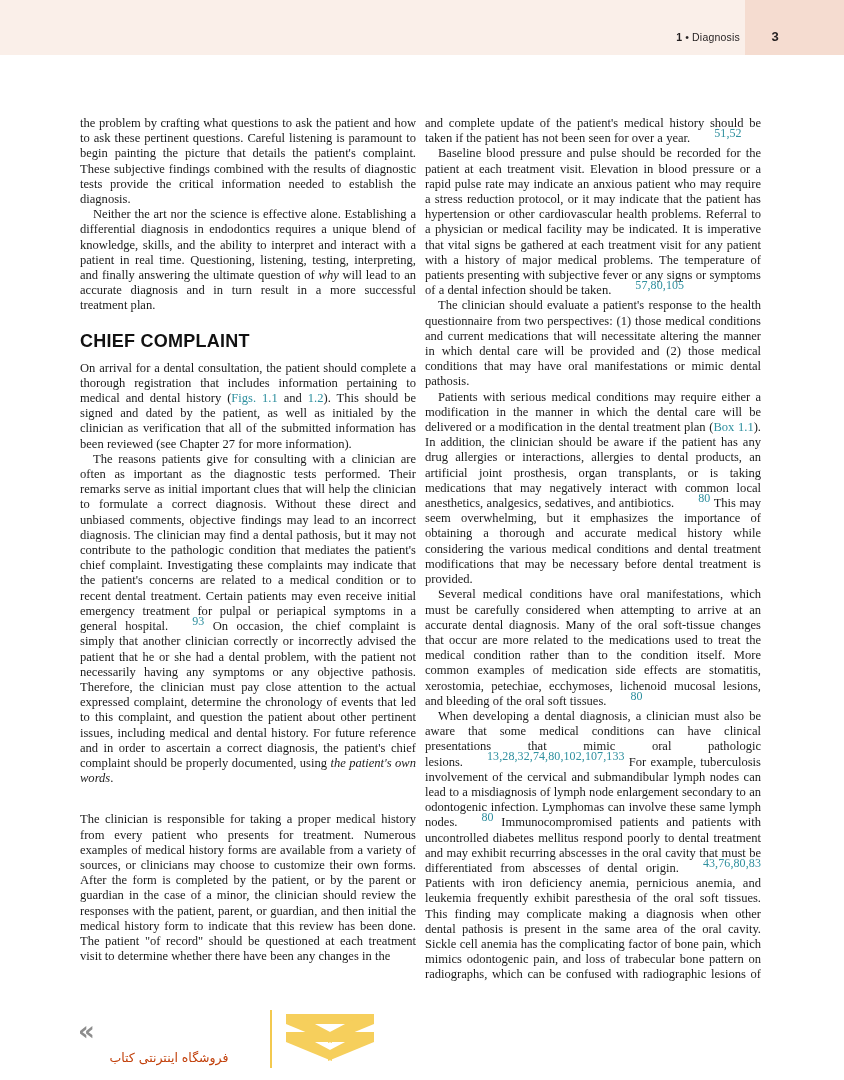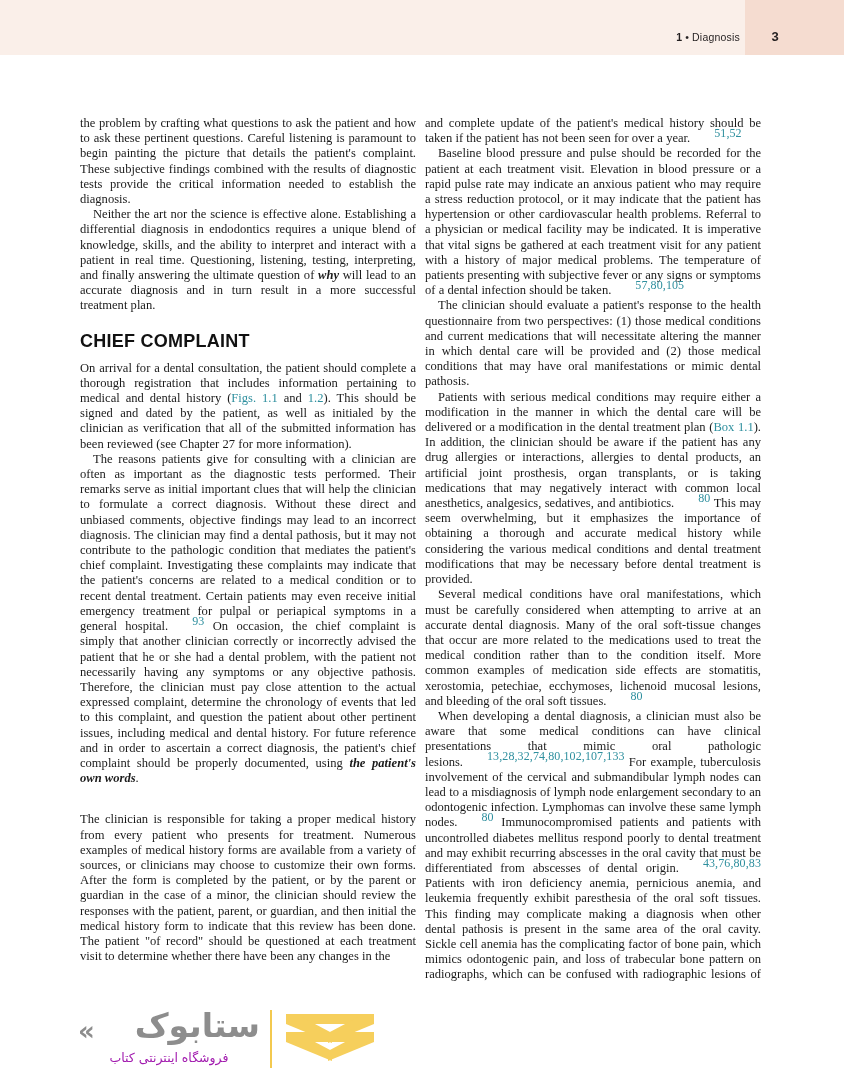--- a/index.html
+++ b/index.html
@@ -110,21 +110,21 @@
 
   .xref { color: #2e8f9e; }
   sup.ref {
     color: #2e8f9e;
     font-size: 12px;
     vertical-align: super;
     line-height: 0;
     letter-spacing: 0.1px;
     padding-left: 24px;
   }
-  em.ital { font-style: italic; font-weight: bold; }
+  em.ital { font-style: italic; }
 
   
   #text-fade {
     position: absolute;
     left: 0; top: 905px;
     width: 844px;
     height: 80px;
     background: linear-gradient(to bottom,
        rgba(255,255,255,0) 0%,
        rgba(255,255,255,0.55) 45%,
@@ -171,21 +171,21 @@
     color: #8d8d8d;
     line-height: 1;
   }
   #logo-sub-fa {
     position: absolute;
     left: 0; top: 44px;
     width: 182px;
     height: 20px;
     font-family: "DejaVu Sans", sans-serif;
     font-size: 12.5px;
-    color: #a21caf;
+    color: #c2410c;
     direction: rtl;
     text-align: center;
     line-height: 20px;
     white-space: nowrap;
   }
   #logo-divider {
     position: absolute;
     left: 192px; top: 6px;
     width: 2px;
     height: 58px;
@@ -338,23 +338,20 @@
         which mimics odontogenic pain, and loss of trabecular bone pattern on radiographs, which can be
         confused with radiographic lesions of endodontic origin. Multiple myeloma can</p>
     </div>
 
     <div id="text-fade"></div>
   </div>
 
   <div id="footer-band"></div>
 
   <div id="footer-logo-group">
-    <div id="logo-wordmark-fa">
-      <span>ستابوک</span>
-    </div>
     <div id="logo-chevron">«</div>
     <div id="logo-sub-fa">فروشگاه اینترنتی کتاب</div>
     <div id="logo-divider"></div>
     <svg id="logo-mark-svg" width="92" height="58" viewBox="0 0 92 58">
       <polygon points="2,2 46,2 90,2 90,12 46,12 2,12" fill="#f6cf5c"></polygon>
       <polygon points="2,2 12,2 48,21 48,31 2,12" fill="#f6cf5c"></polygon>
       <polygon points="90,2 80,2 44,21 44,31 90,12" fill="#f6cf5c"></polygon>
       <polygon points="2,20 12,20 48,39 48,49 2,30" fill="#f6cf5c"></polygon>
       <polygon points="90,20 80,20 44,39 44,49 90,30" fill="#f6cf5c"></polygon>
       <polygon points="2,20 46,20 90,20 90,30 46,30 2,30" fill="#f6cf5c"></polygon>

